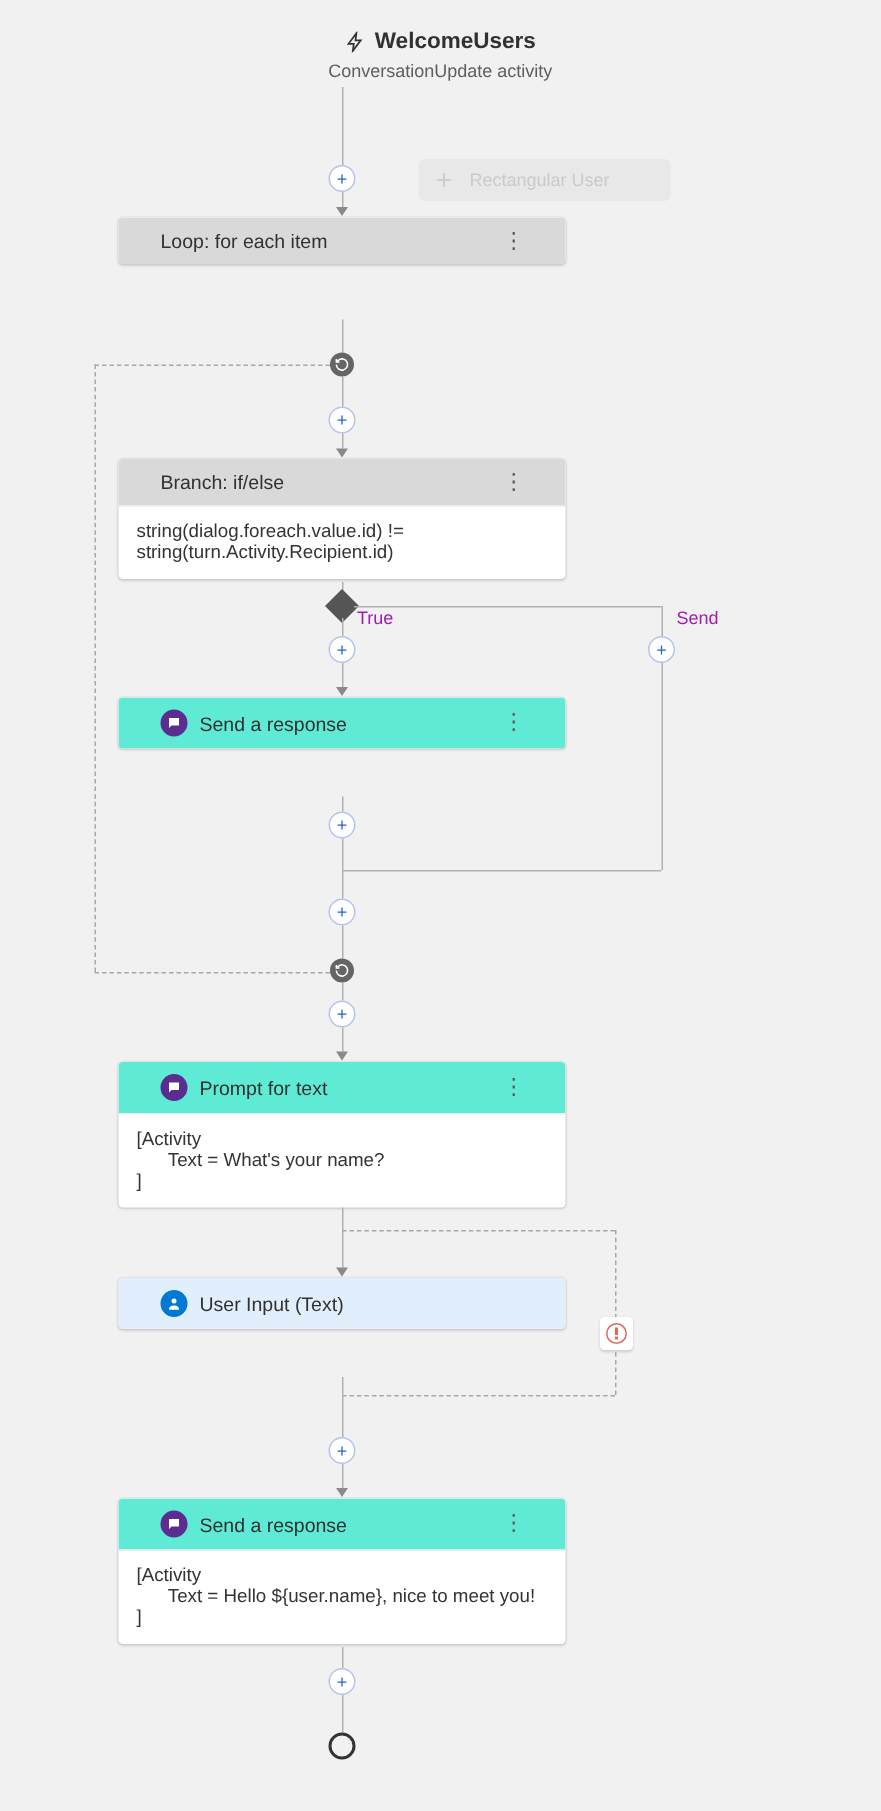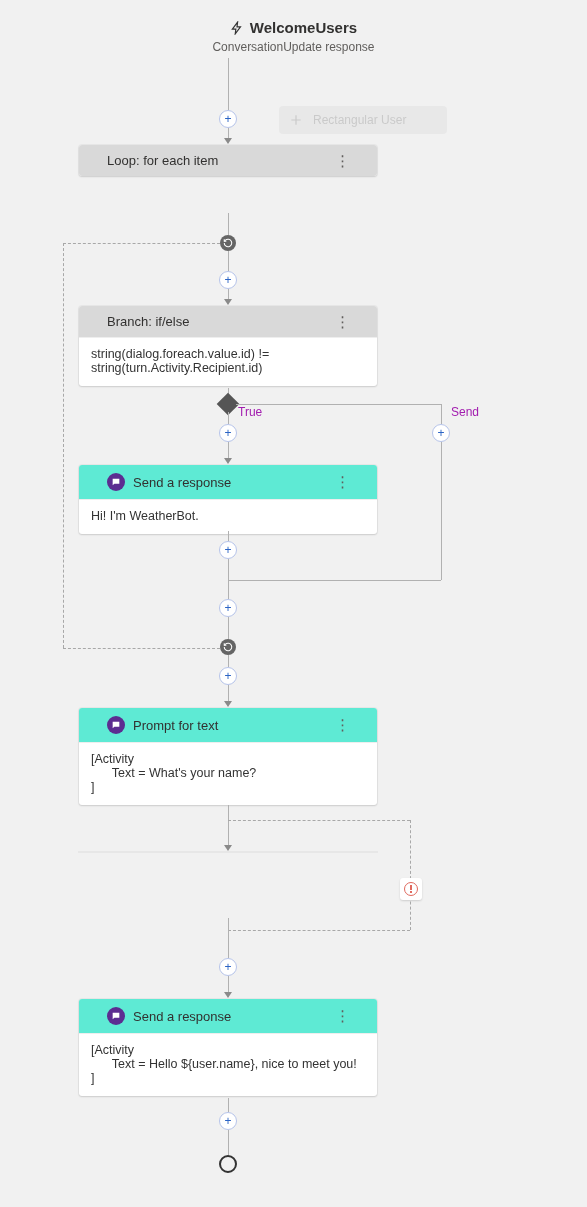--- a/index.html
+++ b/index.html
@@ -173,21 +173,21 @@
 <div class="title-row">
   <span class="title-inner">
     <span class="bolt-icon">
       <svg viewBox="0 0 24 24" fill="none" stroke="#333" stroke-width="2">
           <path d="M13 2 4 14h6l-1 8 9-12h-6l1-8Z"></path>
         </svg>
     </span>
     <span class="trigger-name">WelcomeUsers</span>
   </span>
 </div>
-<div class="subtitle">ConversationUpdate response</div>
+<div class="subtitle">ConversationUpdate activity</div>
 
 <div class="snip-button">
   <span class="snip-plus">
     <svg viewBox="0 0 24 24" width="14" height="14">
         <path d="M12 4v16M4 12h16" stroke="#bdbdbd" stroke-width="2"></path>
       </svg>
   </span>
   <span>Rectangular User</span>
 </div>
 
@@ -247,21 +247,20 @@
 <div class="card" style="left:79px; top:465px;">
   <div class="card-header hdr-purple">
     <span class="round-icon ico-purple">
       <svg viewBox="0 0 24 24" fill="#fff">
           <path d="M4 4h16v12H8l-4 4V4Z"></path>
         </svg>
     </span>
     <span>Send a response</span>
     <span class="kebab">⋮</span>
   </div>
-  <div class="card-body">Hi! I'm WeatherBot.</div>
 </div>
 
 <div class="vline" style="left:228px; top:531px; height:10px;"></div>
 <div class="plus-node" style="left:228px; top:541px;">+</div>
 <div class="vline" style="left:228px; top:559px; height:40px;"></div>
 <div class="plus-node" style="left:228px; top:599px;">+</div>
 <div class="vline" style="left:228px; top:617px; height:22px;"></div>
 
 <div class="loop-node" style="left:228px; top:639px;">
   <svg viewBox="0 0 24 24" fill="none" stroke="#fff" stroke-width="2.5">
@@ -294,20 +293,29 @@
 
 <div class="dline-h" style="left:228px; top:820px; width:182px;"></div>
 <div class="dline-v" style="left:410px; top:820px; height:110px;"></div>
 <div class="dline-h" style="left:228px; top:930px; width:182px;"></div>
 
 <div class="error-badge" style="left:400px; top:878px;">
     <span></span>
   </div>
 
 <div class="card" style="left:79px; top:852px;">
+  <div class="card-header hdr-blue">
+    <span class="round-icon ico-blue">
+      <svg viewBox="0 0 24 24" fill="#fff">
+          <circle cx="12" cy="8" r="4"></circle>
+          <path d="M4 21c0-4 4-6 8-6s8 2 8 6v1H4v-1Z"></path>
+        </svg>
+    </span>
+    <span>User Input (Text)</span>
+  </div>
 </div>
 
 <div class="vline" style="left:228px; top:918px; height:40px;"></div>
 <div class="plus-node" style="left:228px; top:958px;">+</div>
 <div class="vline" style="left:228px; top:976px; height:16px;"></div>
 <div class="arrow-down" style="left:228px; top:992px;"></div>
 
 <div class="card" style="left:79px; top:999px;">
   <div class="card-header hdr-purple">
     <span class="round-icon ico-purple">

